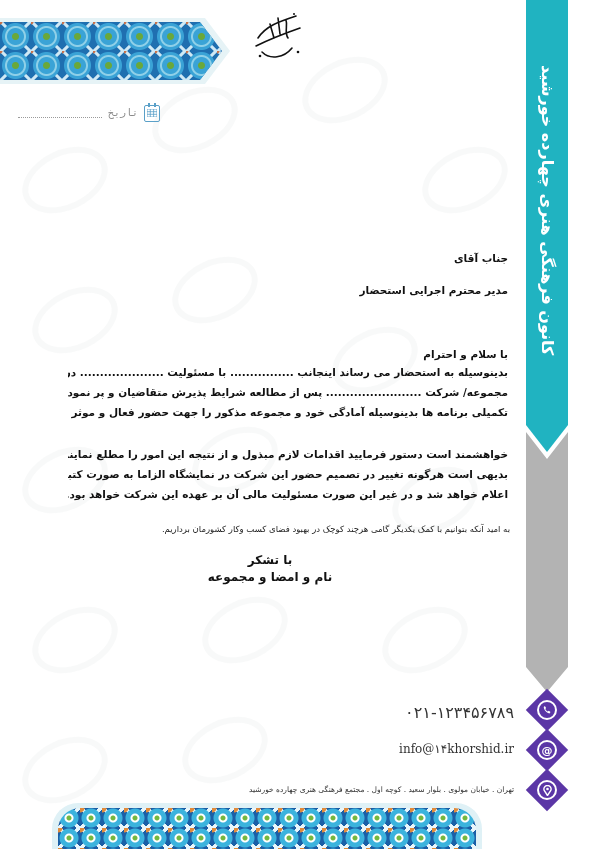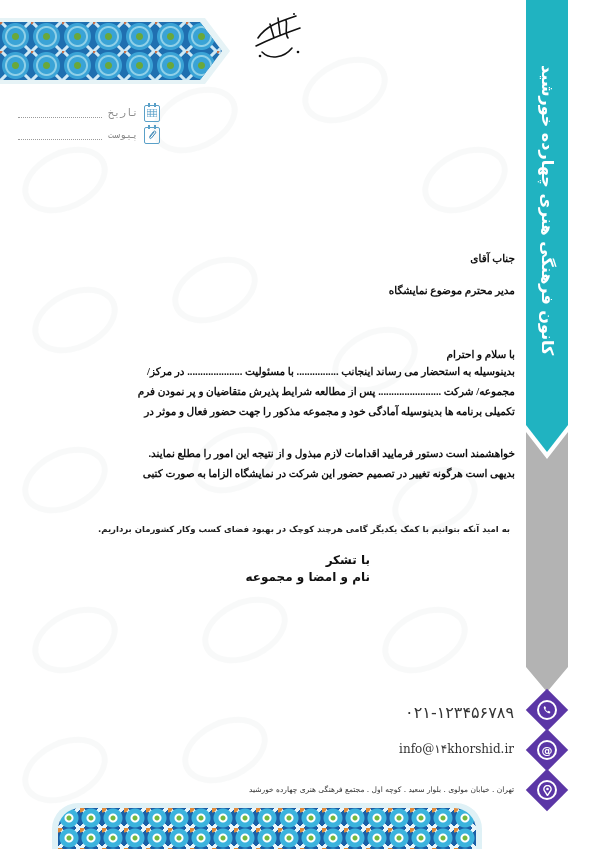--- a/index.html
+++ b/index.html
@@ -62,26 +62,26 @@
         display: flex; align-items: center; justify-content: center; letter-spacing: 1px; direction: rtl; }
 
   
   .diamond { position: absolute; left: 532px; width: 30px; height: 30px; background: #5b36a6;
         transform: rotate(45deg); display: flex; align-items: center; justify-content: center; }
   .diamond .glyph { transform: rotate(-45deg); width: 20px; height: 20px; border: 2px solid #ffffff; border-radius: 50%;
         color: #fff; font-size: 11px; font-weight: bold; display: flex; align-items: center; justify-content: center; line-height: 1; }
   .contact-text { position: absolute; right: 86px; text-align: right; color: #333; }
 
   
-  .letter { position: absolute; right: 85px; width: 440px; direction: rtl; text-align: right; font-family: Liberation Serif, serif; }
+  .letter { position: absolute; right: 92px; width: 440px; direction: rtl; text-align: right; }
   .lh { font-size: 10.5px; font-weight: bold; color: #111; position: absolute; right: 0; white-space: nowrap; }
   .para { position: absolute; right: 0; width: 440px; font-size: 10.5px; font-weight: bold; line-height: 20px; text-align: justify; text-align-last: right; }
   .para .line { display: block; white-space: nowrap; overflow: hidden; }
-  .closing { position: absolute; left: 170px; width: 200px; text-align: right; font-weight: bold; font-size: 12px; direction: rtl; }
-  .hope { position: absolute; right: 90px; font-size: 8.5px; font-weight: bold; color: #222; direction: rtl; white-space: nowrap; }
+  .closing { position: absolute; left: 170px; width: 200px; text-align: center; font-weight: bold; font-size: 12px; direction: rtl; }
+  .hope { position: absolute; right: 90px; font-size: 8.5px; font-weight: normal; color: #222; direction: rtl; white-space: nowrap; }
 
   
   .bottom-outline { position: absolute; left: 52px; top: 803px; width: 430px; height: 60px; border-radius: 26px 26px 0 0; background: #dff1f6; }
   .bottom-ribbon { position: absolute; left: 58px; top: 808px; width: 418px; height: 50px; border-radius: 22px 22px 0 0; }
 </style>
 </head>
 <body>
 
 <div class="watermark">
   <div class="wm" style="left:20px;top:150px"></div>
@@ -115,50 +115,42 @@
 <div class="meta">
   <div class="meta-row">
     <span class="meta-icon">
       <svg width="10" height="8" viewBox="0 0 10 8">
           <path d="M0 0H10V8H0Z M0 2.7H10 M0 5.3H10 M3.3 0V8 M6.6 0V8" stroke="#5aa0c8" stroke-width="0.8" fill="none"></path>
         </svg>
     </span>
     <span class="meta-label">تاریخ</span>
     <span class="meta-dots"></span>
   </div>
-  <div class="meta-row">
-    <span class="meta-icon">
-      <svg width="10" height="10" viewBox="0 0 10 10">
-          <path d="M7 2 L3 7 C2 8.2 3.6 9.2 4.5 8 L8.5 3 C9.5 1.6 7.5 0.3 6.5 1.6 L2.5 6.6" stroke="#3a86b6" stroke-width="1" fill="none"></path>
-        </svg>
-    </span>
-    <span class="meta-label">پیوست</span>
-    <span class="meta-dots"></span>
-  </div>
 </div>
 
 <div class="band-teal"></div>
 <div class="band-grey"></div>
 <div class="band-title">کانون فرهنگی هنری چهارده خورشید</div>
 
 <div class="letter" style="top:0; height:849px;">
   <div class="lh" style="top:252px">جناب آقای</div>
-  <div class="lh" style="top:284px">مدیر محترم موضوع نمایشگاه</div>
+  <div class="lh" style="top:284px">مدیر محترم اجرایی استحضار</div>
   <div class="lh" style="top:348px">با سلام و احترام</div>
 
   <div class="para" style="top:362px">
     <span class="line">بدینوسیله به استحضار می رساند اینجانب ................ با مسئولیت ..................... در مرکز/</span>
     <span class="line">مجموعه/ شرکت ........................ پس از مطالعه شرایط پذیرش متقاضیان و پر نمودن فرم</span>
     <span class="line">تکمیلی برنامه ها بدینوسیله آمادگی خود و مجموعه مذکور را جهت حضور فعال و موثر در</span>
   </div>
   <div class="para" style="top:444px">
     <span class="line">خواهشمند است دستور فرمایید اقدامات لازم مبذول و از نتیجه این امور را مطلع نمایند.</span>
   </div>
   <div class="para" style="top:464px">
     <span class="line">بدیهی است هرگونه تغییر در تصمیم حضور این شرکت در نمایشگاه الزاما به صورت کتبی</span>
+    <span class="line">اعلام خواهد شد و در غیر این صورت مسئولیت مالی آن بر عهده این شرکت خواهد بود.</span>
   </div>
 </div>
 
 <div class="hope" style="top:524px">به امید آنکه بتوانیم با کمک یکدیگر گامی هرچند کوچک در بهبود فضای کسب وکار کشورمان برداریم.</div>
 
 <div class="closing" style="top:553px">با تشکر</div>
 <div class="closing" style="top:570px">نام و امضا و مجموعه</div>
 
 <div class="diamond" style="top:695px">
   <span class="glyph">

